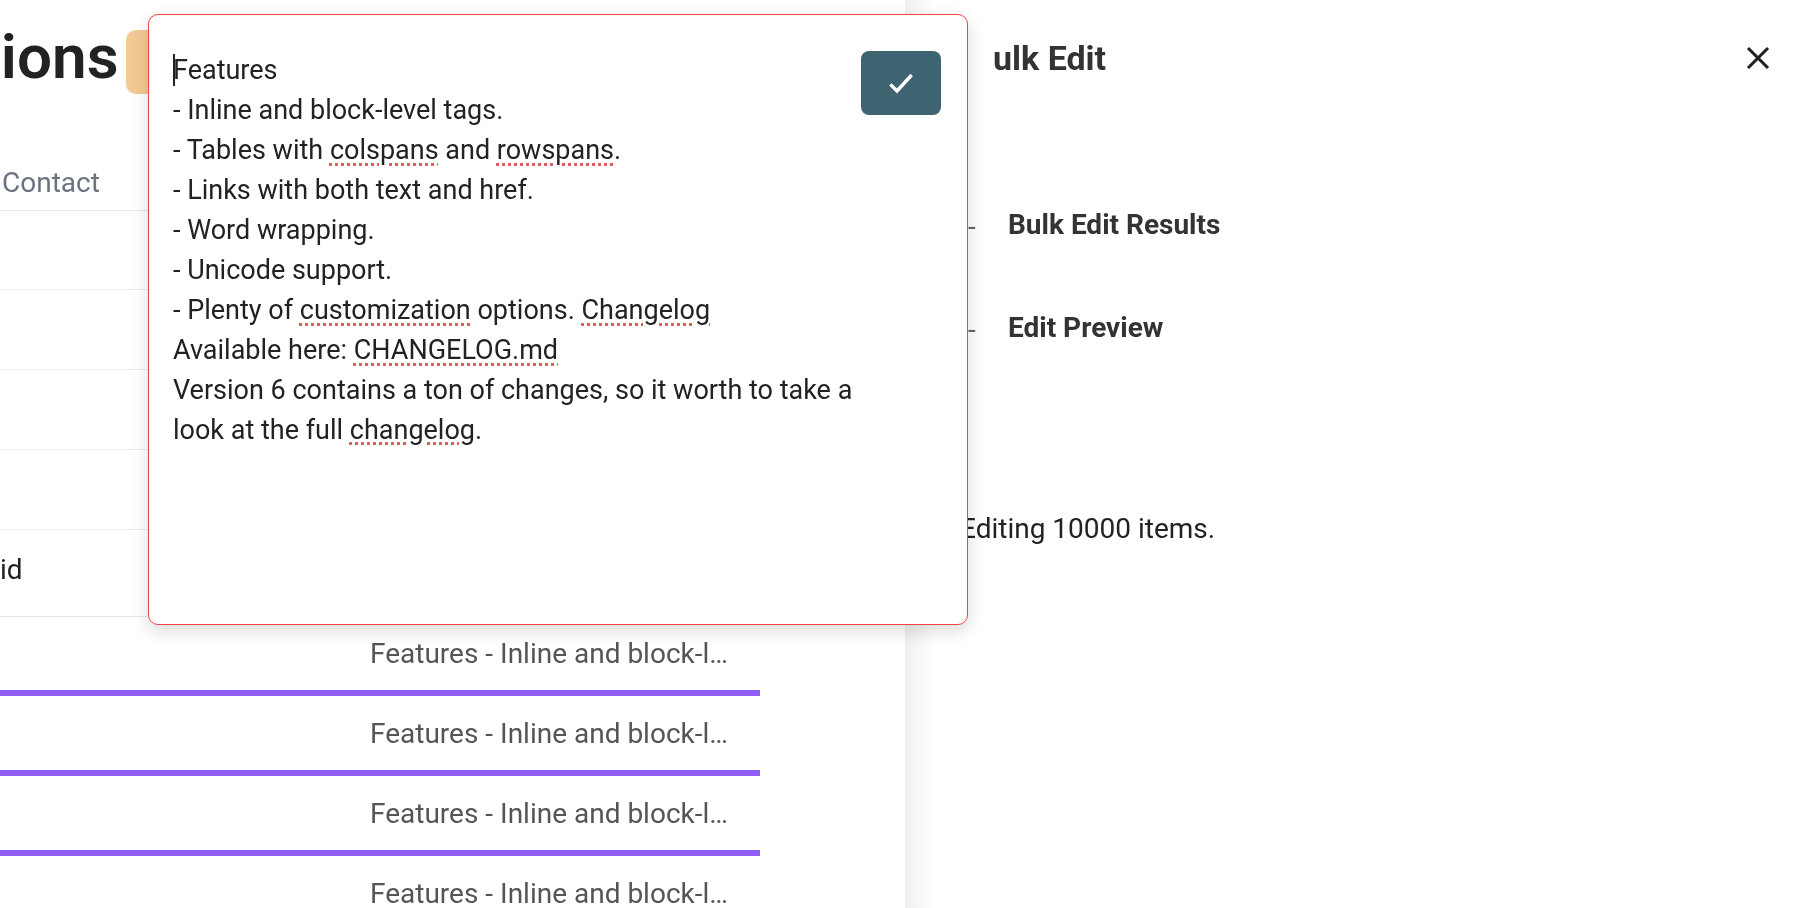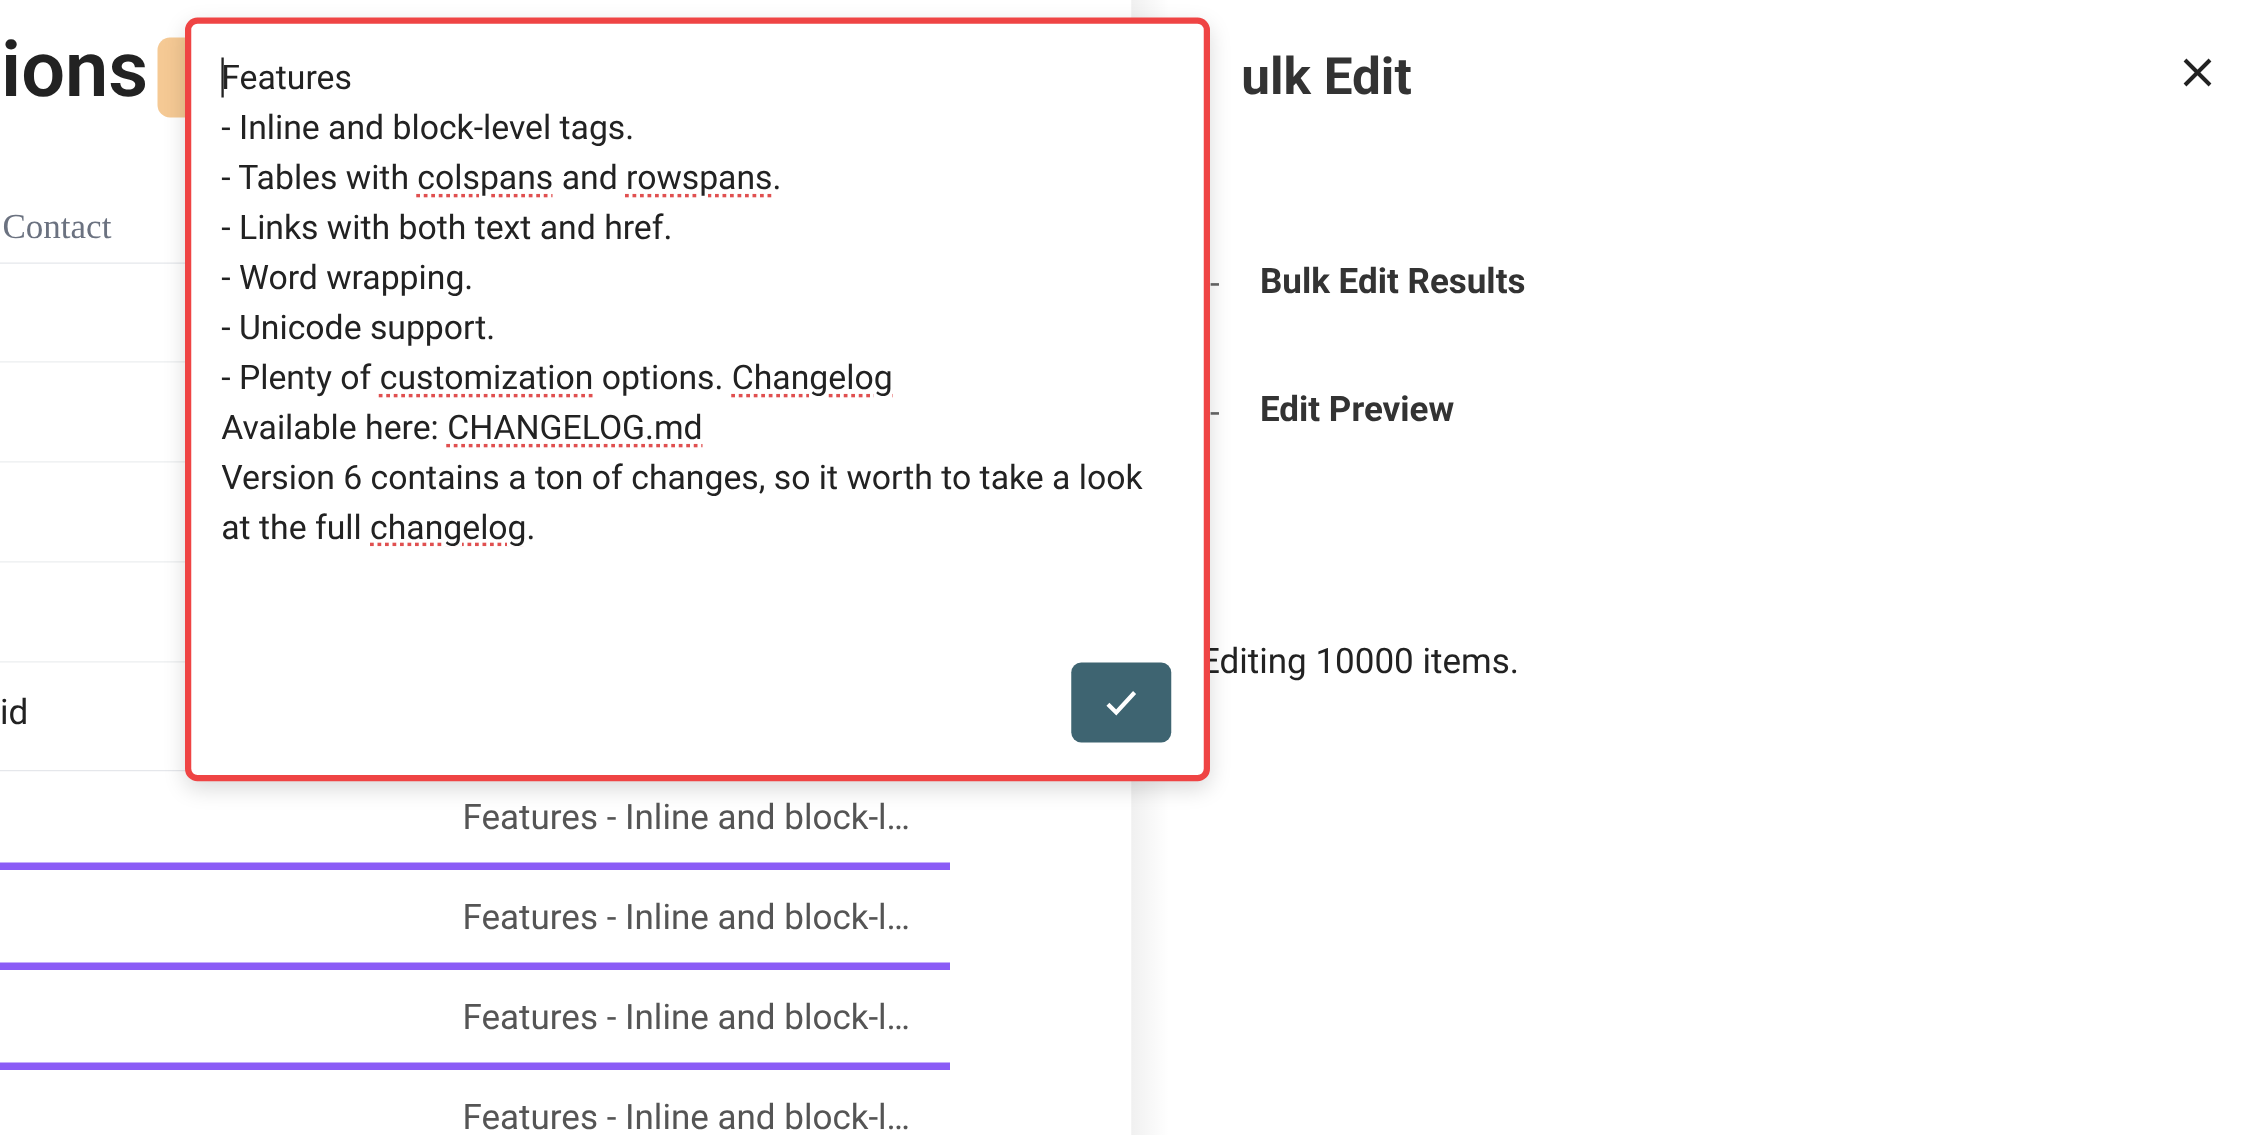--- a/index.html
+++ b/index.html
@@ -38,21 +38,20 @@
     }
 
     
     .left-contact {
       position: absolute;
       top: 166px;
       left: 0;
       font-size: 28px;
       color: #6b7280;
       padding-left: 2px;
-      font-family: Liberation Serif, serif;
     }
     .left-divider {
       position: absolute;
       top: 210px;
       left: 0;
       width: 780px;
       height: 1px;
       background: #e5e7eb;
     }
     .left-id {
@@ -84,21 +83,21 @@
     }
     .feature-row:first-child {
       border-top: 1px solid #e5e7eb;
     }
 
     
     .right-title {
       position: absolute;
       top: 38px;
       left: 965px;
-      font-size: 41px;
+      font-size: 34px;
       font-weight: 700;
       color: #333;
       padding-left: 28px;
     }
     .close-btn {
       position: absolute;
       top: 38px;
       right: 30px;
       width: 40px;
       height: 40px;
@@ -146,26 +145,26 @@
     }
 
     
     .popup {
       position: absolute;
       top: 14px;
       left: 148px;
       width: 820px;
       height: 611px;
       background: #fff;
-      border: 5px solid #ef4444;
+      border: 1px solid #ef4444;
       border-radius: 10px;
       box-shadow: 0 6px 18px rgba(0,0,0,0.15);
-      padding: 24px 24px;
-      display: flex;
-      flex-direction: column;
+      padding: 36px 24px;
+      display: flex;
+      flex-direction: row;
     }
     .popup-text {
       flex: 1;
       font-size: 27px;
       line-height: 1.48;
       color: #222;
       overflow: hidden;
       white-space: pre-wrap;
     }
     .popup-text .caret {

